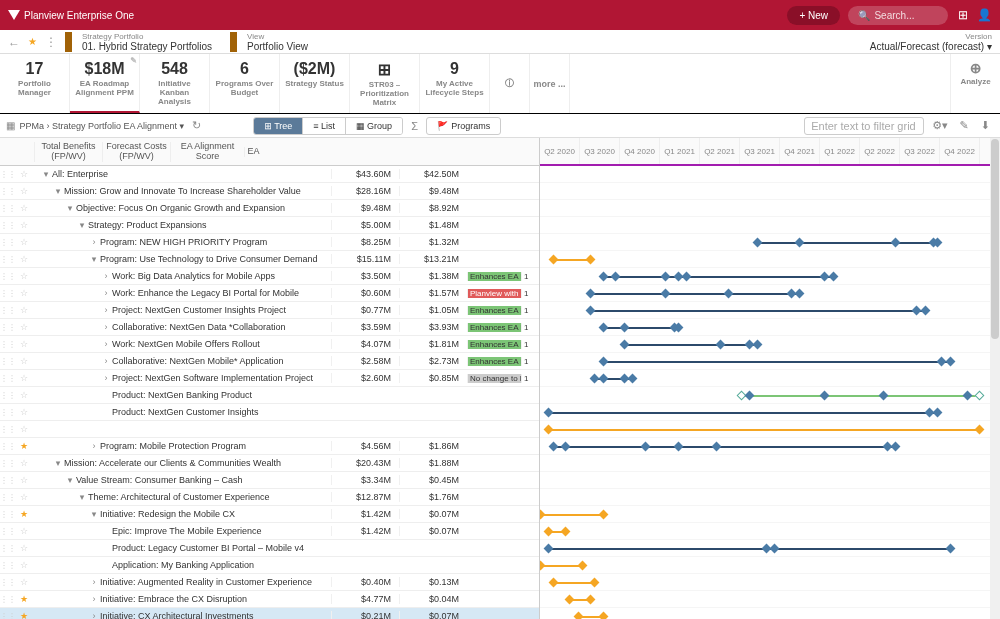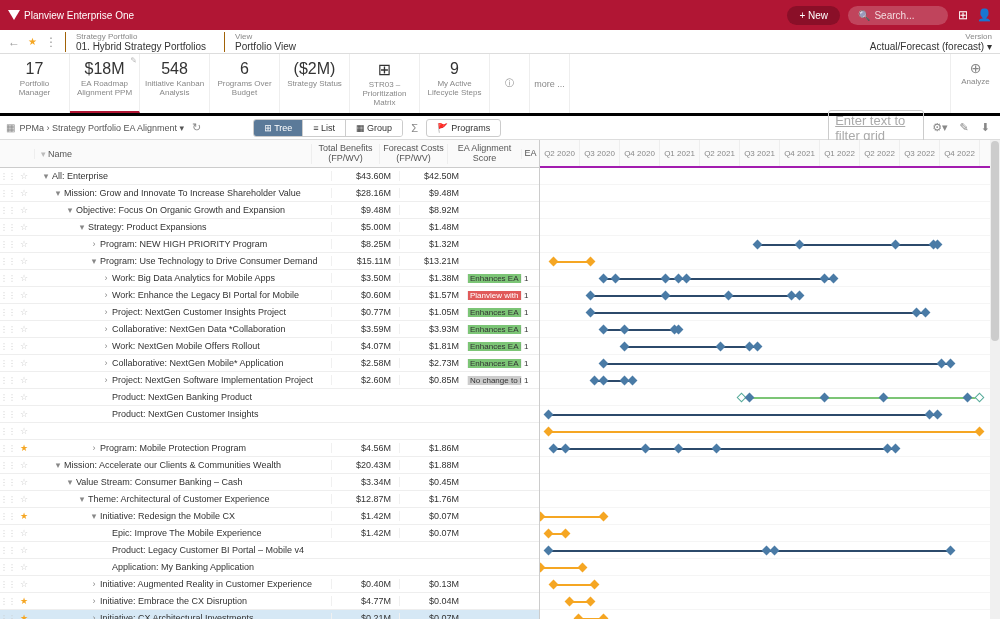--- a/index.html
+++ b/index.html
@@ -13,45 +13,45 @@
 .nav-item.active { border-bottom: 2px solid #fff; opacity: 1; font-weight: bold; }
 .topbar-right { margin-left: auto; display: flex; align-items: center; gap: 8px; }
 .new-btn { background: #8a0f28; border-radius: 12px; padding: 4px 12px; color: #fff; cursor: pointer; font-size: 10px; }
 .search-box { background: rgba(255,255,255,0.2); border-radius: 12px; padding: 4px 10px; width: 100px; color: #fff; display: flex; align-items: center; gap: 4px; }
 .topicon { width: 14px; height: 14px; display: inline-flex; align-items: center; justify-content: center; font-size: 12px; cursor: pointer; }
 
 .context-bar { height: 24px; background: #fff; border-bottom: 1px solid #ddd; display: flex; align-items: center; padding: 0 8px; gap: 8px; }
 .ctx-icon { color: #999; cursor: pointer; font-size: 12px; }
 .star { color: #f5a623; cursor: pointer; }
 .star.empty { color: #ccc; }
-.ctx-block { border-left: 1px solid #a16207; padding: 0 10px; font-size: 9px; }
+.ctx-block { border-left: 7px solid #a16207; padding: 0 10px; font-size: 9px; }
 .ctx-label { color: #888; font-size: 8px; }
 .ctx-value { color: #333; font-size: 10px; }
 .ctx-right { margin-left: auto; font-size: 9px; }
 
-.kpi-row { display: flex; background: #fff; border-bottom: 3px solid #000000; }
+.kpi-row { display: flex; background: #fff; border-bottom: 1px solid #000000; font-weight: bold; }
 .kpi { flex: 0 0 70px; border-right: 1px solid #eee; padding: 6px 4px; text-align: center; position: relative; }
 .kpi-val { font-size: 16px; color: #333; }
 .kpi-lbl { font-size: 8px; color: #888; line-height: 1.1; margin-top: 2px; }
 .kpi.active { border-bottom: 2px solid #b11634; }
 .kpi-edit { position: absolute; top: 2px; right: 2px; font-size: 8px; color: #bbb; }
 .kpi-icon { font-size: 14px; color: #888; }
 .kpi-more { flex: 0 0 40px; display: flex; align-items: center; justify-content: center; font-size: 9px; color: #888; border-right: 1px solid #eee; }
 .kpi-spacer { flex: 1; }
 .kpi-analyze { flex: 0 0 50px; border-left: 1px solid #eee; text-align: center; padding: 6px 0; }
 
 .toolbar { height: 24px; background: #fff; border-bottom: 1px solid #ddd; display: flex; align-items: center; padding: 0 6px; gap: 4px; }
 .tb-crumb { font-size: 9px; color: #555; display: flex; align-items: center; gap: 4px; }
 .tb-btn-grp { display: flex; border: 1px solid #ccc; border-radius: 3px; overflow: hidden; }
 .tb-btn { padding: 3px 10px; font-size: 9px; background: #fff; cursor: pointer; border-right: 1px solid #ccc; display: flex; align-items: center; gap: 3px; }
 .tb-btn:last-child { border-right: none; }
 .tb-btn.active { background: #5b7a99; color: #fff; }
 .tb-icon { color: #888; font-size: 11px; cursor: pointer; padding: 0 4px; }
 .tb-right { margin-left: auto; display: flex; align-items: center; gap: 4px; }
-.tb-filter { border: 1px solid #ccc; border-radius: 3px; padding: 2px 6px; font-size: 13px; color: #aaa; width: 96px; text-decoration: underline; }
+.tb-filter { border: 1px solid #ccc; border-radius: 3px; padding: 2px 6px; font-size: 11px; color: #aaa; width: 120px; }
 
 .content { display: flex; height: calc(619px - 30px - 24px - 38px - 24px); }
 .grid-left { flex: 0 0 540px; display: flex; flex-direction: column; border-right: 1px solid #ccc; background: #fff; }
 .grid-header { display: flex; height: 28px; border-bottom: 1px solid #ccc; background: #fafafa; font-size: 9px; color: #555; align-items: center; }
 .gh-drag { width: 14px; }
 .gh-star { width: 20px; text-align: center; }
 .gh-name { flex: 1; padding-left: 6px; border-left: 1px solid #eee; }
 .gh-col { width: 68px; text-align: center; border-left: 1px solid #eee; padding: 0 2px; line-height: 1.1; }
 .gh-ea { width: 74px; }
 
@@ -171,21 +171,20 @@
     <span class="tb-icon">✎</span>
     <span class="tb-icon">⬇</span>
   </div>
 </div>
 
 <div class="content">
   <div class="grid-left">
     <div class="grid-header">
       <div class="gh-drag"></div>
       <div class="gh-star"></div>
-      <div class="gh-name"><span style="color:#bbb">▾</span> <span>Name</span></div>
       <div class="gh-col">Total Benefits (FP/WV)</div>
       <div class="gh-col">Forecast Costs (FP/WV)</div>
       <div class="gh-col gh-ea">EA Alignment Score</div>
       <div class="gh-col" style="width:18px">EA</div>
     </div>
     <div class="grid-body" id="gridbody">
         <div class="grow">
           <div class="gc-drag">⋮⋮</div>
           <div class="gc-star"><span class="star empty">☆</span></div>
           <div class="gc-name" style="padding-left:8px">

